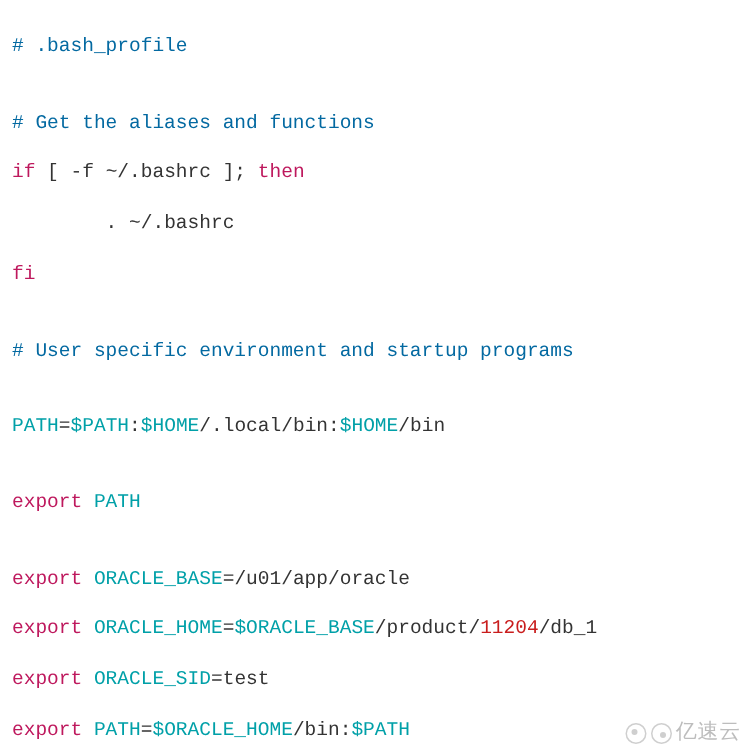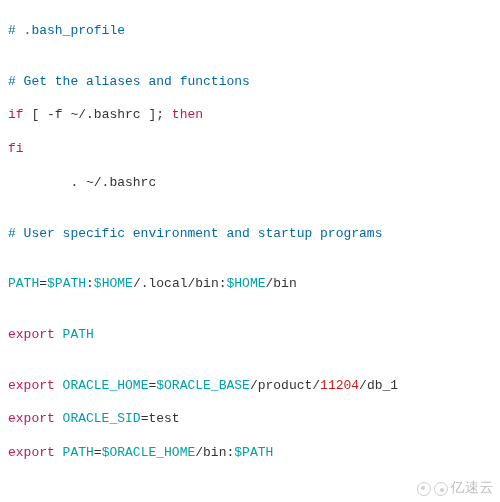--- a/index.html
+++ b/index.html
@@ -57,29 +57,30 @@
     .watermark .dot.d2::after { top: 5px; left: 5px; }
   </style>
 </head>
 <body>
 
 <div class="editor">
 <div><span class="comment"># .bash_profile</span></div>
 <div><span class="plain"></span></div>
 <div><span class="comment"># Get the aliases and functions</span></div>
 <div><span class="keyword">if</span><span class="plain"> [ -f </span><span class="plain">~/.bashrc</span><span class="plain"> ]; </span><span class="keyword">then</span></div>
+<div><span class="plain">        . </span><span class="plain">~/.bashrc</span></div>
 <div><span class="keyword">fi</span></div>
-<div><span class="plain">        . </span><span class="plain">~/.bashrc</span></div>
 <div><span class="plain"></span></div>
 <div><span class="comment"># User specific environment and startup programs</span></div>
 <div><span class="plain"></span></div>
 <div><span class="identifier">PATH</span><span class="plain">=</span><span class="identifier">$PATH</span><span class="plain">:</span><span class="identifier">$HOME</span><span class="plain">/.local/bin:</span><span class="identifier">$HOME</span><span class="plain">/bin</span></div>
 <div><span class="plain"></span></div>
 <div><span class="keyword">export</span><span class="identifier"> PATH</span></div>
 <div><span class="plain"></span></div>
+<div><span class="keyword">export</span><span class="identifier"> ORACLE_BASE</span><span class="plain">=</span><span class="plain">/u01/app/oracle</span></div>
 <div><span class="keyword">export</span><span class="identifier"> ORACLE_HOME</span><span class="plain">=</span><span class="identifier">$ORACLE_BASE</span><span class="plain">/product/</span><span class="string">11204</span><span class="plain">/db_1</span></div>
 <div><span class="keyword">export</span><span class="identifier"> ORACLE_SID</span><span class="plain">=</span><span class="plain">test</span></div>
 <div><span class="keyword">export</span><span class="identifier"> PATH</span><span class="plain">=</span><span class="identifier">$ORACLE_HOME</span><span class="plain">/bin:</span><span class="identifier">$PATH</span></div>
 
 
 
 
 
 
 

